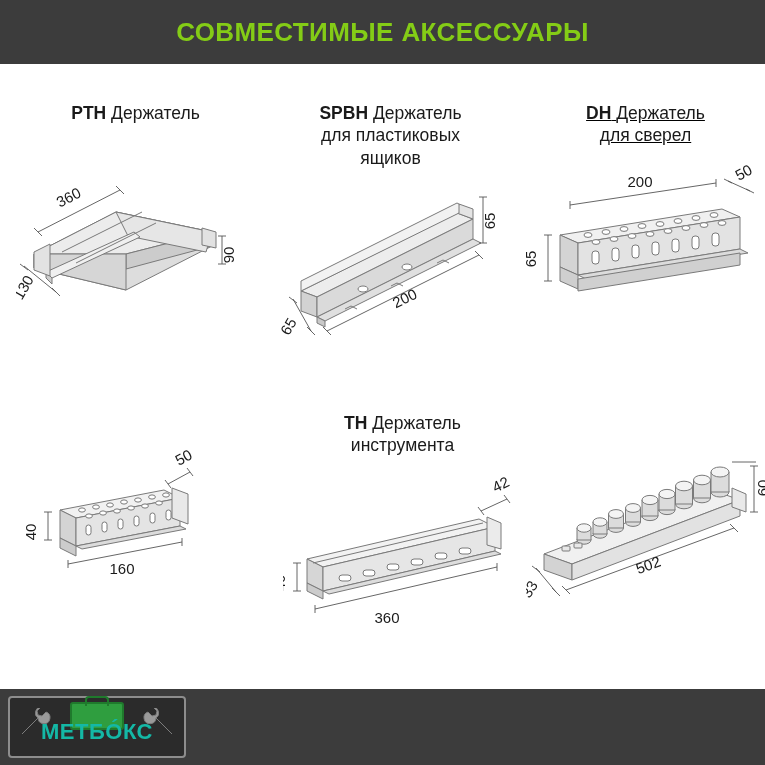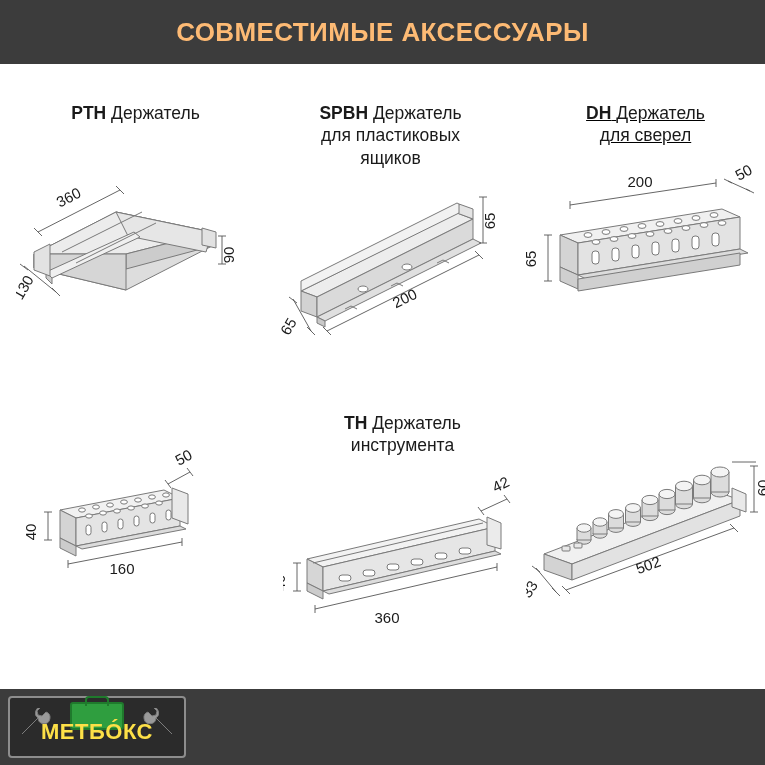--- a/index.html
+++ b/index.html
@@ -19,21 +19,21 @@
   .header {
     position: absolute;
     left: 0; top: 0;
     width: 765px; height: 64px;
     background: #3c3c3c;
     display: flex;
     align-items: center;
     justify-content: center;
   }
   .header-title {
-    color: #fdba74;
+    color: #84cc16;
     font-size: 26px;
     font-weight: bold;
     letter-spacing: 0.4px;
     text-transform: uppercase;
     font-family: "Liberation Sans", sans-serif;
   }
   
   .grid {
     position: absolute;
     left: 0; top: 64px;
@@ -77,21 +77,21 @@
     width: 178px;
     height: 62px;
     background: #2b2b2b;
     border: 2px solid #8d8d8d;
     border-radius: 4px;
     display: flex;
     align-items: center;
     justify-content: center;
   }
   .logo-text {
-    color: #fde047;
+    color: #14b8a6;
     font-size: 22px;
     font-weight: bold;
     letter-spacing: 0.5px;
     font-family: "Liberation Sans", sans-serif;
     position: relative;
     z-index: 3;
     margin-top: 10px;
   }
   .logo-box {
     position: absolute;

